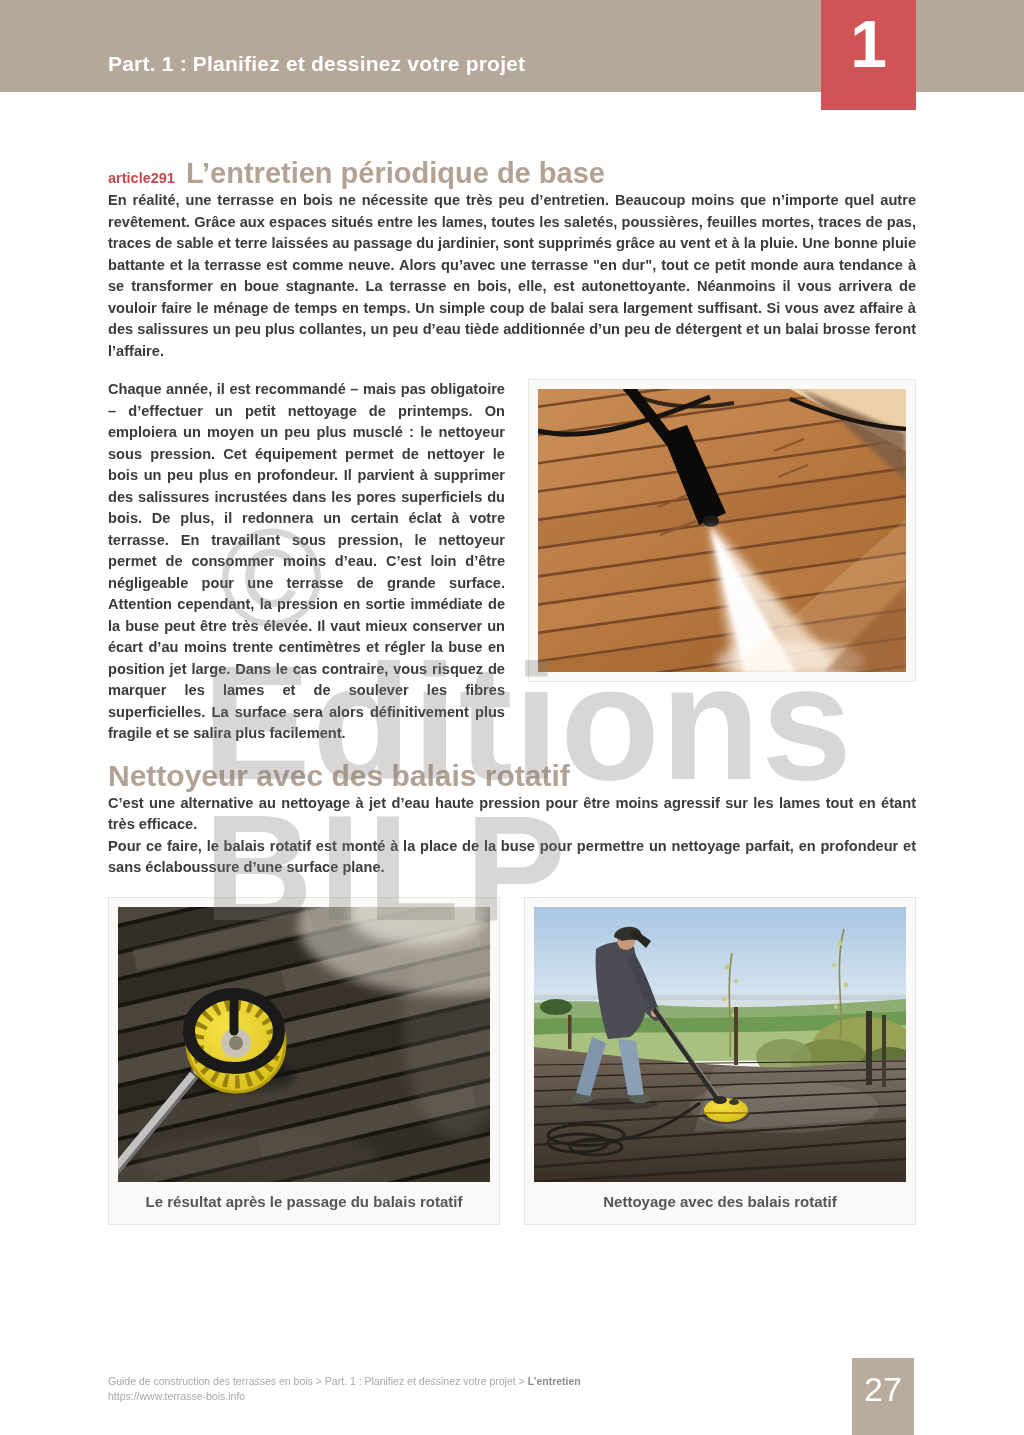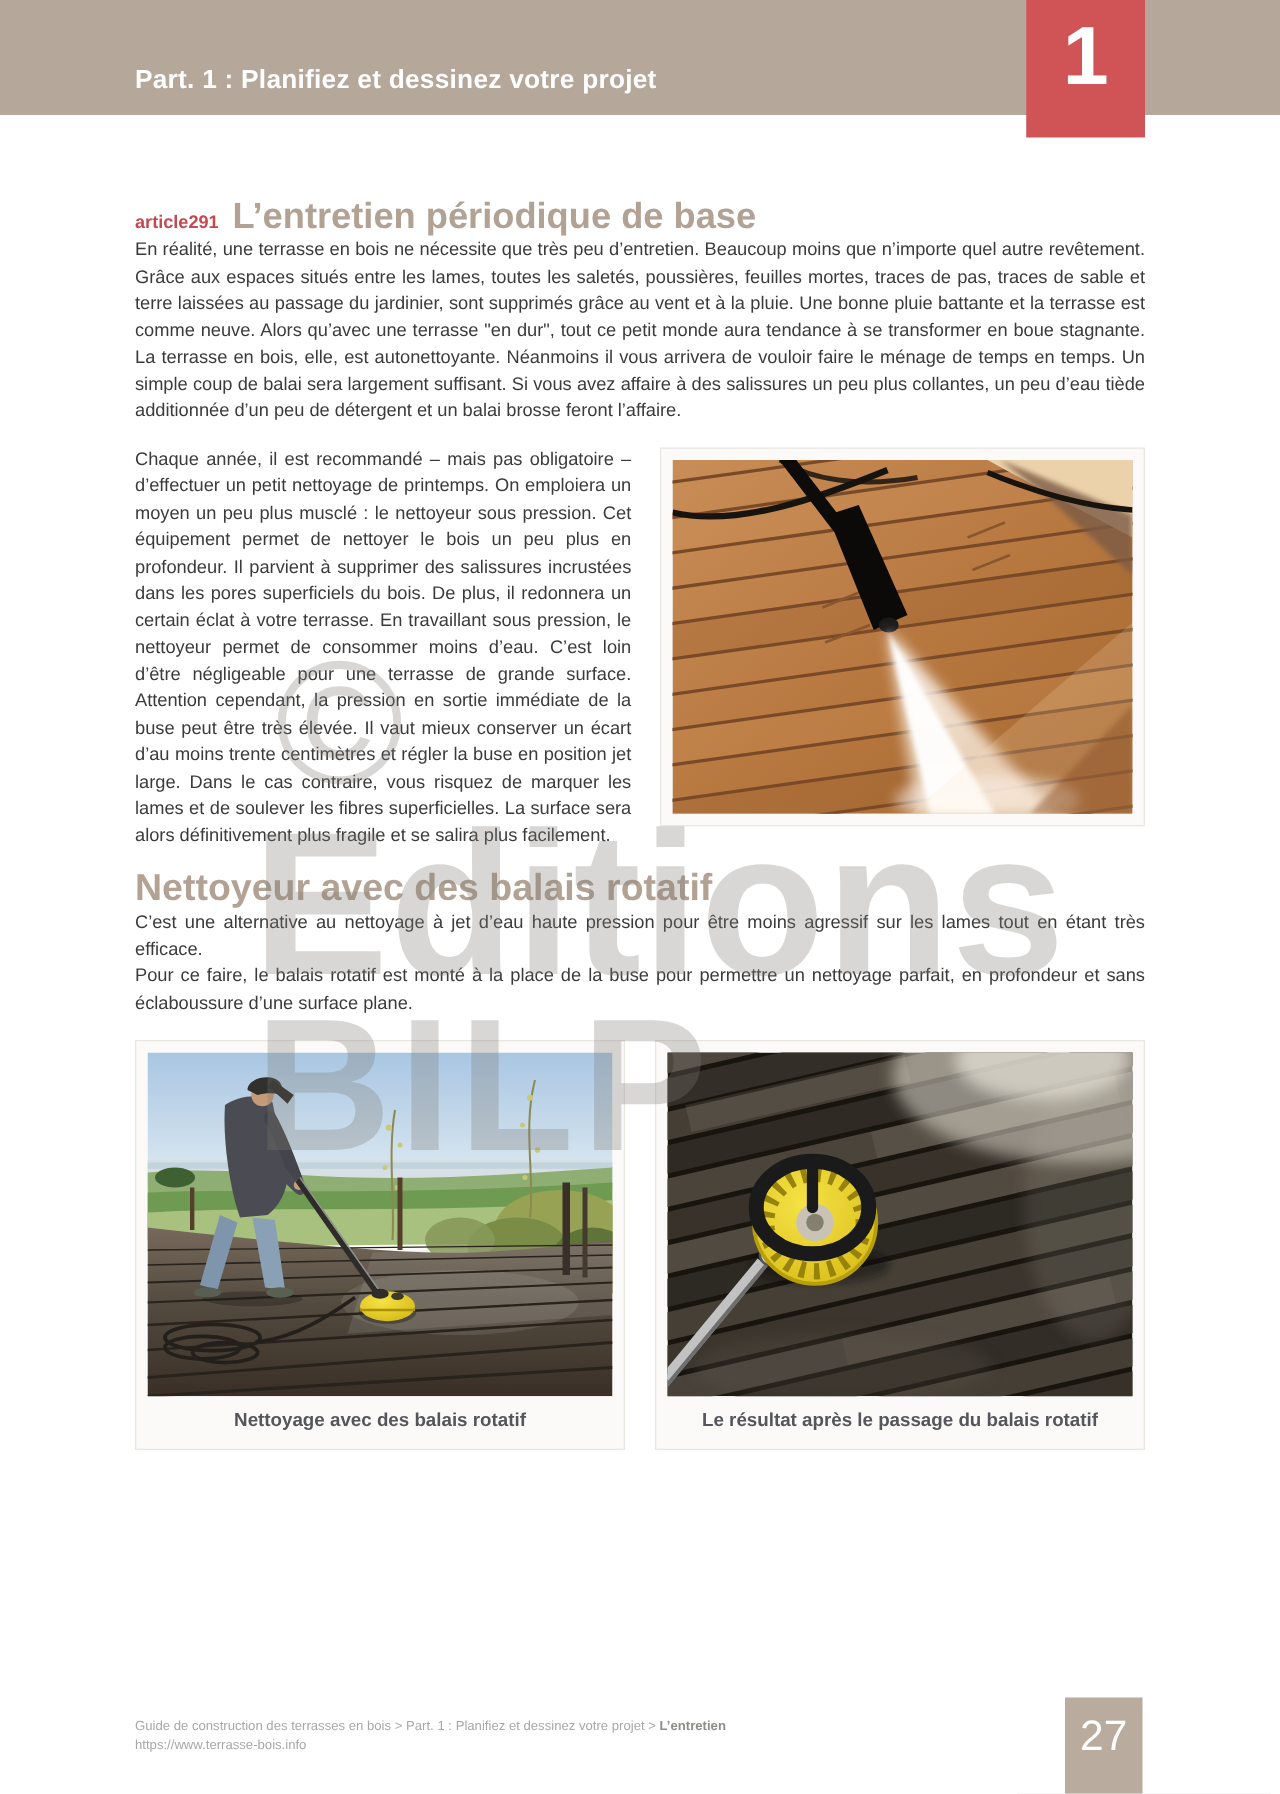--- a/index.html
+++ b/index.html
@@ -15,21 +15,21 @@
   .chapter-box .num{display:inline-block;color:#ffffff;font-size:66px;font-weight:bold;
                     line-height:1;margin-top:11px;}
 
   
   .content{position:absolute;left:108px;top:132px;width:808px;}
   .kicker-row{display:flex;align-items:baseline;gap:11px;}
   .kicker{color:#c5494f;font-weight:bold;font-size:14.5px;flex:none;}
   h1.doc{margin:0;font-size:30px;line-height:1.15;font-weight:bold;color:#b2a294;}
   .article-row{margin-top:25px;}
   h2.doc{margin:0;font-size:29px;line-height:1.15;font-weight:bold;color:#b2a294;}
-  p.body{margin:0;font-size:14.6px;line-height:21.5px;color:#3b3b3b;text-align:justify;}
+  p.body{margin:0;font-size:14.6px;line-height:21.5px;color:#3b3b3b;text-align:justify;font-weight:bold;}
   .intro{margin-top:10px;}
   .two-col{display:flex;gap:23px;margin-top:17px;align-items:flex-start;}
   .col-text{width:397px;flex:none;}
 
   .panel{background:#fbfaf8;border:1px solid #e8e6e1;box-sizing:border-box;padding:9px;}
   .fig1{width:388px;flex:none;}
   .figb{width:392px;flex:none;}
   .photo{display:block;width:100%;}
   figure{margin:0;}
   figcaption{margin-top:11px;padding-bottom:5px;text-align:center;font-weight:bold;
@@ -151,116 +151,20 @@
 
     <h3 class="doc">Nettoyeur avec des balais rotatif</h3>
     <p class="body after-p">C’est une alternative au nettoyage à jet d’eau haute pression pour être moins agressif sur les lames tout en étant très efficace.</p>
     <p class="body after-p2">Pour ce faire, le balais rotatif est monté à la place de la buse pour permettre un nettoyage parfait, en profondeur et sans éclaboussure d’une surface plane.</p>
 
     <div class="fig-row">
 
       <figure class="panel figb">
         <svg class="photo" viewBox="0 0 372 275" preserveAspectRatio="none">
           <defs>
-            <linearGradient id="p2sky" x1="0" y1="0" x2="0" y2="1">
-              <stop offset="0" stop-color="#a9c6e2"></stop>
-              <stop offset="1" stop-color="#e0ebf2"></stop>
-            </linearGradient>
-            <linearGradient id="p2deck" x1="0" y1="0" x2="0" y2="1">
-              <stop offset="0" stop-color="#77695b"></stop>
-              <stop offset=".45" stop-color="#544b40"></stop>
-              <stop offset="1" stop-color="#392f26"></stop>
-            </linearGradient>
-            <radialGradient id="p2yel" cx=".4" cy=".35" r=".9">
-              <stop offset="0" stop-color="#f6e244"></stop>
-              <stop offset="1" stop-color="#cdb10c"></stop>
-            </radialGradient>
-          </defs>
-          <rect width="372" height="110" fill="url(#p2sky)"></rect>
-          <rect y="86" width="372" height="22" fill="#d5dfe4"></rect>
-          <rect y="88" width="372" height="5" fill="#c2d3db"></rect>
-          <path d="M0,96 C40,92 90,96 140,99 C220,103 300,97 372,92 L372,140 L0,140 Z" fill="#8fae74"></path>
-          <ellipse cx="22" cy="100" rx="16" ry="8" fill="#3f6030"></ellipse>
-          <path d="M0,112 C80,108 180,116 372,104 L372,150 L0,150 Z" fill="#6f9a52"></path>
-          <path d="M0,128 C100,122 240,130 372,118 L372,152 L0,156 Z" fill="#a9c17f"></path>
-          <g>
-            <ellipse cx="330" cy="140" rx="52" ry="30" fill="#97a254"></ellipse>
-            <ellipse cx="296" cy="156" rx="40" ry="24" fill="#7a8c46"></ellipse>
-            <ellipse cx="356" cy="168" rx="34" ry="28" fill="#5f7438"></ellipse>
-            <ellipse cx="250" cy="150" rx="28" ry="18" fill="#86995a" opacity=".9"></ellipse>
-          </g>
-          <g stroke="#8a8a52" fill="none" stroke-width="1.6">
-            <path d="M196,150 C198,120 192,80 198,46"></path>
-            <path d="M306,132 C310,100 300,60 310,22"></path>
-          </g>
-          <g fill="#c8c87a">
-            <circle cx="193" cy="60" r="2.5"></circle>
-              <circle cx="202" cy="74" r="2"></circle>
-              <circle cx="190" cy="92" r="2"></circle>
-            <circle cx="200" cy="108" r="2"></circle>
-              <circle cx="306" cy="36" r="2.5"></circle>
-              <circle cx="300" cy="58" r="2"></circle>
-            <circle cx="312" cy="78" r="2.2"></circle>
-              <circle cx="302" cy="100" r="2"></circle>
-          </g>
-          <path d="M0,140 C90,150 200,162 260,160 C310,158 350,152 372,150 L372,275 L0,275 Z" fill="url(#p2deck)"></path>
-          <path d="M180,160 L372,152 L372,210 L160,225 Z" fill="#b9bcb4" opacity=".16"></path>
-          <ellipse cx="250" cy="200" rx="95" ry="26" fill="#c6c9c0" opacity=".14"></ellipse>
-          <g stroke="#28231d">
-            <path d="M0,158 L372,154" stroke-width="1.1"></path>
-            <path d="M0,170 L372,162" stroke-width="1.3"></path>
-            <path d="M0,184 L372,172" stroke-width="1.5"></path>
-            <path d="M0,200 L372,184" stroke-width="1.7"></path>
-            <path d="M0,218 L372,198" stroke-width="1.9"></path>
-            <path d="M0,238 L372,214" stroke-width="2.1"></path>
-            <path d="M0,260 L372,232" stroke-width="2.3"></path>
-            <path d="M0,275 L372,252" stroke-width="2.5"></path>
-          </g>
-          <g>
-            <rect x="34" y="108" width="3.5" height="34" fill="#54402a"></rect>
-            <rect x="200" y="100" width="4" height="58" fill="#54402a"></rect>
-            <rect x="332" y="104" width="6" height="74" fill="#39302a"></rect>
-            <rect x="348" y="108" width="4" height="72" fill="#453a2e"></rect>
-          </g>
-          <g fill="none" stroke="#23201b" stroke-width="3">
-            <ellipse cx="52" cy="228" rx="38" ry="10.5"></ellipse>
-            <ellipse cx="44" cy="236" rx="30" ry="9"></ellipse>
-            <ellipse cx="62" cy="240" rx="26" ry="8"></ellipse>
-            <path d="M86,232 C120,228 146,210 166,196"></path>
-          </g>
-          <g>
-            <ellipse cx="84" cy="197" rx="40" ry="6" fill="#1d1a16" opacity=".35"></ellipse>
-            <polygon points="58,130 42,186 56,190 72,136" fill="#7e95ac"></polygon>
-            <polygon points="84,132 94,188 110,190 102,134" fill="#8aa0b4"></polygon>
-            <ellipse cx="48" cy="192" rx="11" ry="4" fill="#585e52"></ellipse>
-            <ellipse cx="106" cy="192" rx="11" ry="4.2" fill="#596052"></ellipse>
-            <path d="M62,42 C74,34 92,32 100,40 L112,98 C112,112 104,124 96,130 L74,132 C66,110 60,70 62,42 Z" fill="#4b4c53"></path>
-            <path d="M98,52 C108,70 114,88 120,104" stroke="#44454c" stroke-width="10" fill="none" stroke-linecap="round"></path>
-            <path d="M88,66 C98,84 110,100 122,110" stroke="#4b4c53" stroke-width="8" fill="none" stroke-linecap="round"></path>
-            <circle cx="121" cy="106" r="4" fill="#c99d7c"></circle>
-            <circle cx="92" cy="34" r="9" fill="#c59a79"></circle>
-            <path d="M80,30 C80,20 100,16 106,24 L112,36 C104,32 96,32 88,34 Z" fill="#31302c"></path>
-            <path d="M100,22 L117,34 L112,41 C106,35 100,30 96,28 Z" fill="#26251f"></path>
-          </g>
-          <g>
-            <line x1="120" y1="102" x2="186" y2="196" stroke="#2e2c29" stroke-width="4.5"></line>
-            <line x1="122" y1="100" x2="188" y2="194" stroke="#8f8f8f" stroke-width="1.2"></line>
-            <ellipse cx="192" cy="208" rx="23" ry="9" fill="#2a2822" opacity=".5"></ellipse>
-            <ellipse cx="192" cy="203" rx="22" ry="12" fill="url(#p2yel)"></ellipse>
-            <path d="M170,206 L214,206" stroke="#ab8f06" stroke-width="2"></path>
-            <ellipse cx="186" cy="193" rx="7" ry="4" fill="#2e2d28"></ellipse>
-            <ellipse cx="200" cy="195" rx="5" ry="3" fill="#3a382f"></ellipse>
-          </g>
-        </svg>
-        <figcaption>Nettoyage avec des balais rotatif</figcaption>
-      </figure>
-
-      <figure class="panel figb">
-        <svg class="photo" viewBox="0 0 372 275" preserveAspectRatio="none">
-          <defs>
             <radialGradient id="p3yel" cx=".4" cy=".35" r=".9">
               <stop offset="0" stop-color="#f6e246"></stop>
               <stop offset="1" stop-color="#d2b60f"></stop>
             </radialGradient>
             <filter id="p3b3" x="-40%" y="-40%" width="180%" height="180%">
                 <feGaussianBlur stdDeviation="3"></feGaussianBlur>
               </filter>
             <filter id="p3b6" x="-60%" y="-60%" width="220%" height="220%">
                 <feGaussianBlur stdDeviation="6"></feGaussianBlur>
               </filter>
@@ -301,20 +205,116 @@
             <circle cx="118" cy="136" r="49" fill="none" stroke="#b89e08" stroke-width="3"></circle>
             <circle cx="118" cy="136" r="39" fill="none" stroke="#97830b" stroke-width="13" stroke-dasharray="4.5 7"></circle>
             <circle cx="118" cy="136" r="15" fill="#c9c3b6"></circle>
             <circle cx="118" cy="136" r="7" fill="#84806f"></circle>
             <path d="M116,88 L116,124" stroke="#1a1a1a" stroke-width="9" stroke-linecap="round"></path>
             <ellipse cx="116" cy="124" rx="45" ry="37" fill="none" stroke="#1a1a1a" stroke-width="12"></ellipse>
           </g>
         </svg>
         <figcaption>Le résultat après le passage du balais rotatif</figcaption>
       </figure>
+
+      <figure class="panel figb">
+        <svg class="photo" viewBox="0 0 372 275" preserveAspectRatio="none">
+          <defs>
+            <linearGradient id="p2sky" x1="0" y1="0" x2="0" y2="1">
+              <stop offset="0" stop-color="#a9c6e2"></stop>
+              <stop offset="1" stop-color="#e0ebf2"></stop>
+            </linearGradient>
+            <linearGradient id="p2deck" x1="0" y1="0" x2="0" y2="1">
+              <stop offset="0" stop-color="#77695b"></stop>
+              <stop offset=".45" stop-color="#544b40"></stop>
+              <stop offset="1" stop-color="#392f26"></stop>
+            </linearGradient>
+            <radialGradient id="p2yel" cx=".4" cy=".35" r=".9">
+              <stop offset="0" stop-color="#f6e244"></stop>
+              <stop offset="1" stop-color="#cdb10c"></stop>
+            </radialGradient>
+          </defs>
+          <rect width="372" height="110" fill="url(#p2sky)"></rect>
+          <rect y="86" width="372" height="22" fill="#d5dfe4"></rect>
+          <rect y="88" width="372" height="5" fill="#c2d3db"></rect>
+          <path d="M0,96 C40,92 90,96 140,99 C220,103 300,97 372,92 L372,140 L0,140 Z" fill="#8fae74"></path>
+          <ellipse cx="22" cy="100" rx="16" ry="8" fill="#3f6030"></ellipse>
+          <path d="M0,112 C80,108 180,116 372,104 L372,150 L0,150 Z" fill="#6f9a52"></path>
+          <path d="M0,128 C100,122 240,130 372,118 L372,152 L0,156 Z" fill="#a9c17f"></path>
+          <g>
+            <ellipse cx="330" cy="140" rx="52" ry="30" fill="#97a254"></ellipse>
+            <ellipse cx="296" cy="156" rx="40" ry="24" fill="#7a8c46"></ellipse>
+            <ellipse cx="356" cy="168" rx="34" ry="28" fill="#5f7438"></ellipse>
+            <ellipse cx="250" cy="150" rx="28" ry="18" fill="#86995a" opacity=".9"></ellipse>
+          </g>
+          <g stroke="#8a8a52" fill="none" stroke-width="1.6">
+            <path d="M196,150 C198,120 192,80 198,46"></path>
+            <path d="M306,132 C310,100 300,60 310,22"></path>
+          </g>
+          <g fill="#c8c87a">
+            <circle cx="193" cy="60" r="2.5"></circle>
+              <circle cx="202" cy="74" r="2"></circle>
+              <circle cx="190" cy="92" r="2"></circle>
+            <circle cx="200" cy="108" r="2"></circle>
+              <circle cx="306" cy="36" r="2.5"></circle>
+              <circle cx="300" cy="58" r="2"></circle>
+            <circle cx="312" cy="78" r="2.2"></circle>
+              <circle cx="302" cy="100" r="2"></circle>
+          </g>
+          <path d="M0,140 C90,150 200,162 260,160 C310,158 350,152 372,150 L372,275 L0,275 Z" fill="url(#p2deck)"></path>
+          <path d="M180,160 L372,152 L372,210 L160,225 Z" fill="#b9bcb4" opacity=".16"></path>
+          <ellipse cx="250" cy="200" rx="95" ry="26" fill="#c6c9c0" opacity=".14"></ellipse>
+          <g stroke="#28231d">
+            <path d="M0,158 L372,154" stroke-width="1.1"></path>
+            <path d="M0,170 L372,162" stroke-width="1.3"></path>
+            <path d="M0,184 L372,172" stroke-width="1.5"></path>
+            <path d="M0,200 L372,184" stroke-width="1.7"></path>
+            <path d="M0,218 L372,198" stroke-width="1.9"></path>
+            <path d="M0,238 L372,214" stroke-width="2.1"></path>
+            <path d="M0,260 L372,232" stroke-width="2.3"></path>
+            <path d="M0,275 L372,252" stroke-width="2.5"></path>
+          </g>
+          <g>
+            <rect x="34" y="108" width="3.5" height="34" fill="#54402a"></rect>
+            <rect x="200" y="100" width="4" height="58" fill="#54402a"></rect>
+            <rect x="332" y="104" width="6" height="74" fill="#39302a"></rect>
+            <rect x="348" y="108" width="4" height="72" fill="#453a2e"></rect>
+          </g>
+          <g fill="none" stroke="#23201b" stroke-width="3">
+            <ellipse cx="52" cy="228" rx="38" ry="10.5"></ellipse>
+            <ellipse cx="44" cy="236" rx="30" ry="9"></ellipse>
+            <ellipse cx="62" cy="240" rx="26" ry="8"></ellipse>
+            <path d="M86,232 C120,228 146,210 166,196"></path>
+          </g>
+          <g>
+            <ellipse cx="84" cy="197" rx="40" ry="6" fill="#1d1a16" opacity=".35"></ellipse>
+            <polygon points="58,130 42,186 56,190 72,136" fill="#7e95ac"></polygon>
+            <polygon points="84,132 94,188 110,190 102,134" fill="#8aa0b4"></polygon>
+            <ellipse cx="48" cy="192" rx="11" ry="4" fill="#585e52"></ellipse>
+            <ellipse cx="106" cy="192" rx="11" ry="4.2" fill="#596052"></ellipse>
+            <path d="M62,42 C74,34 92,32 100,40 L112,98 C112,112 104,124 96,130 L74,132 C66,110 60,70 62,42 Z" fill="#4b4c53"></path>
+            <path d="M98,52 C108,70 114,88 120,104" stroke="#44454c" stroke-width="10" fill="none" stroke-linecap="round"></path>
+            <path d="M88,66 C98,84 110,100 122,110" stroke="#4b4c53" stroke-width="8" fill="none" stroke-linecap="round"></path>
+            <circle cx="121" cy="106" r="4" fill="#c99d7c"></circle>
+            <circle cx="92" cy="34" r="9" fill="#c59a79"></circle>
+            <path d="M80,30 C80,20 100,16 106,24 L112,36 C104,32 96,32 88,34 Z" fill="#31302c"></path>
+            <path d="M100,22 L117,34 L112,41 C106,35 100,30 96,28 Z" fill="#26251f"></path>
+          </g>
+          <g>
+            <line x1="120" y1="102" x2="186" y2="196" stroke="#2e2c29" stroke-width="4.5"></line>
+            <line x1="122" y1="100" x2="188" y2="194" stroke="#8f8f8f" stroke-width="1.2"></line>
+            <ellipse cx="192" cy="208" rx="23" ry="9" fill="#2a2822" opacity=".5"></ellipse>
+            <ellipse cx="192" cy="203" rx="22" ry="12" fill="url(#p2yel)"></ellipse>
+            <path d="M170,206 L214,206" stroke="#ab8f06" stroke-width="2"></path>
+            <ellipse cx="186" cy="193" rx="7" ry="4" fill="#2e2d28"></ellipse>
+            <ellipse cx="200" cy="195" rx="5" ry="3" fill="#3a382f"></ellipse>
+          </g>
+        </svg>
+        <figcaption>Nettoyage avec des balais rotatif</figcaption>
+      </figure>
     </div>
   </div>
 
   <div class="breadcrumb">
     <div><span>Guide de construction des terrasses en bois &gt; Part. 1 : Planifiez et dessinez votre projet &gt; </span><span class="bc-bold">L’entretien</span></div>
     <div>https://www.terrasse-bois.info</div>
   </div>
   <div class="page-num-box">
     <span class="num">27</span>
   </div>

